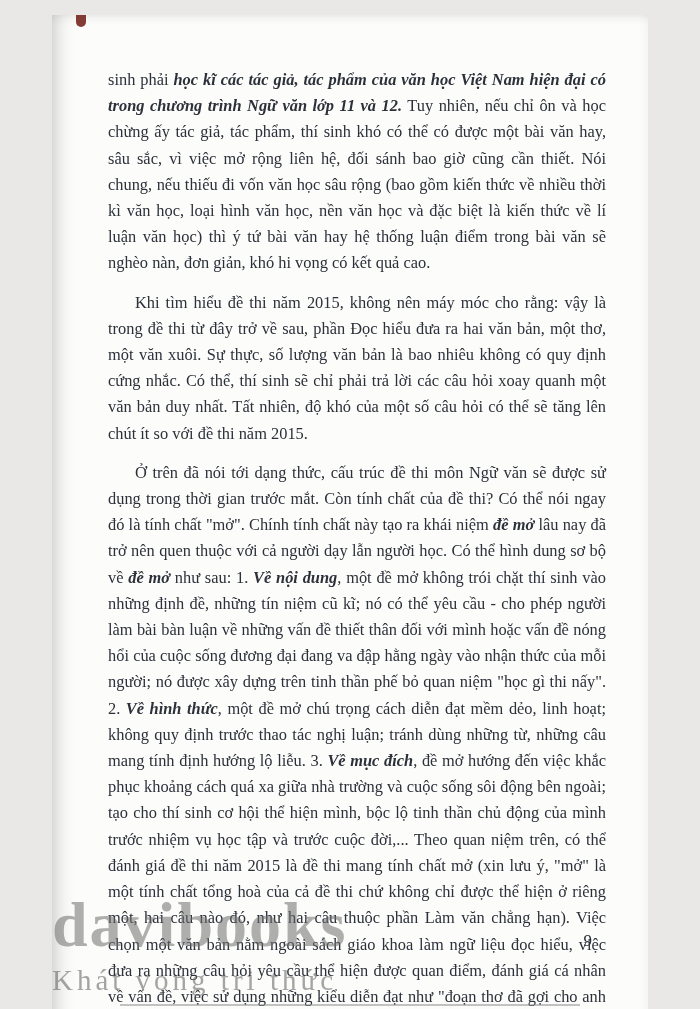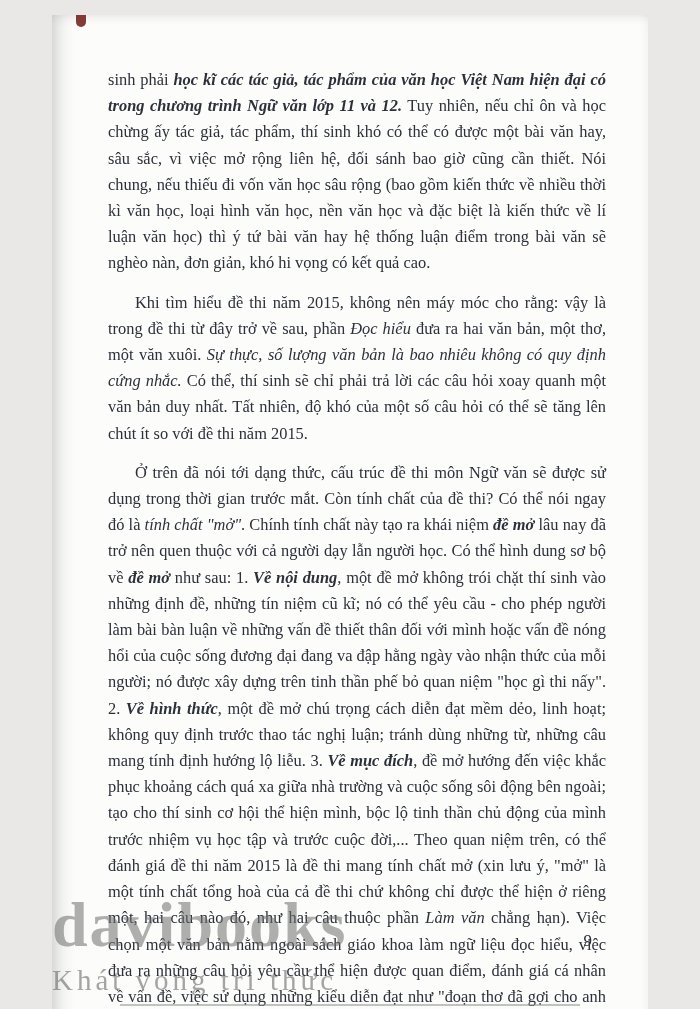--- a/index.html
+++ b/index.html
@@ -39,21 +39,21 @@
     font-size: 16.4px;
     line-height: 26.2px;
     text-align: justify;
   }
   .content p {
     margin: 0 0 13px 0;
   }
   .content p.indent {
     text-indent: 27px;
   }
-  .content .i  { font-style: italic; }
+  .content .i  { }
   .content .bi { font-style: italic; font-weight: bold; }
   .watermark {
     position: absolute;
     left: 0;
     right: 0;
     top: 874px;
     text-align: left;
     pointer-events: none;
     z-index: 3;
   }

